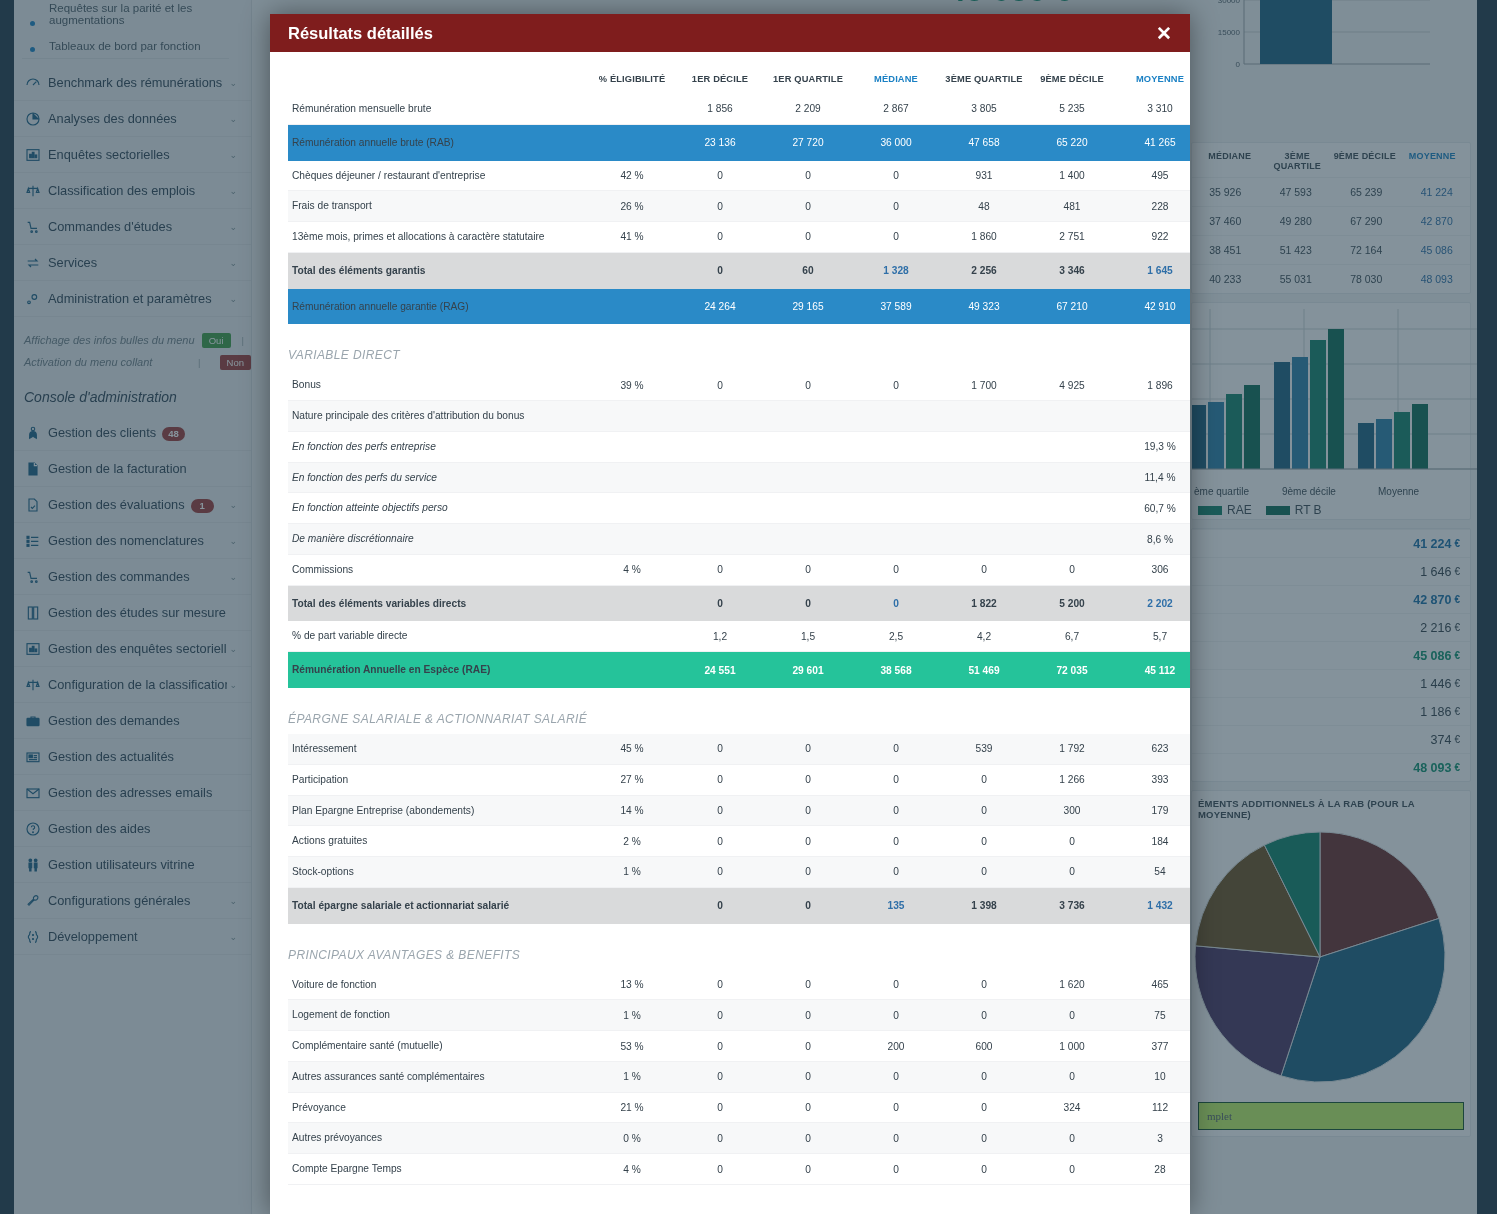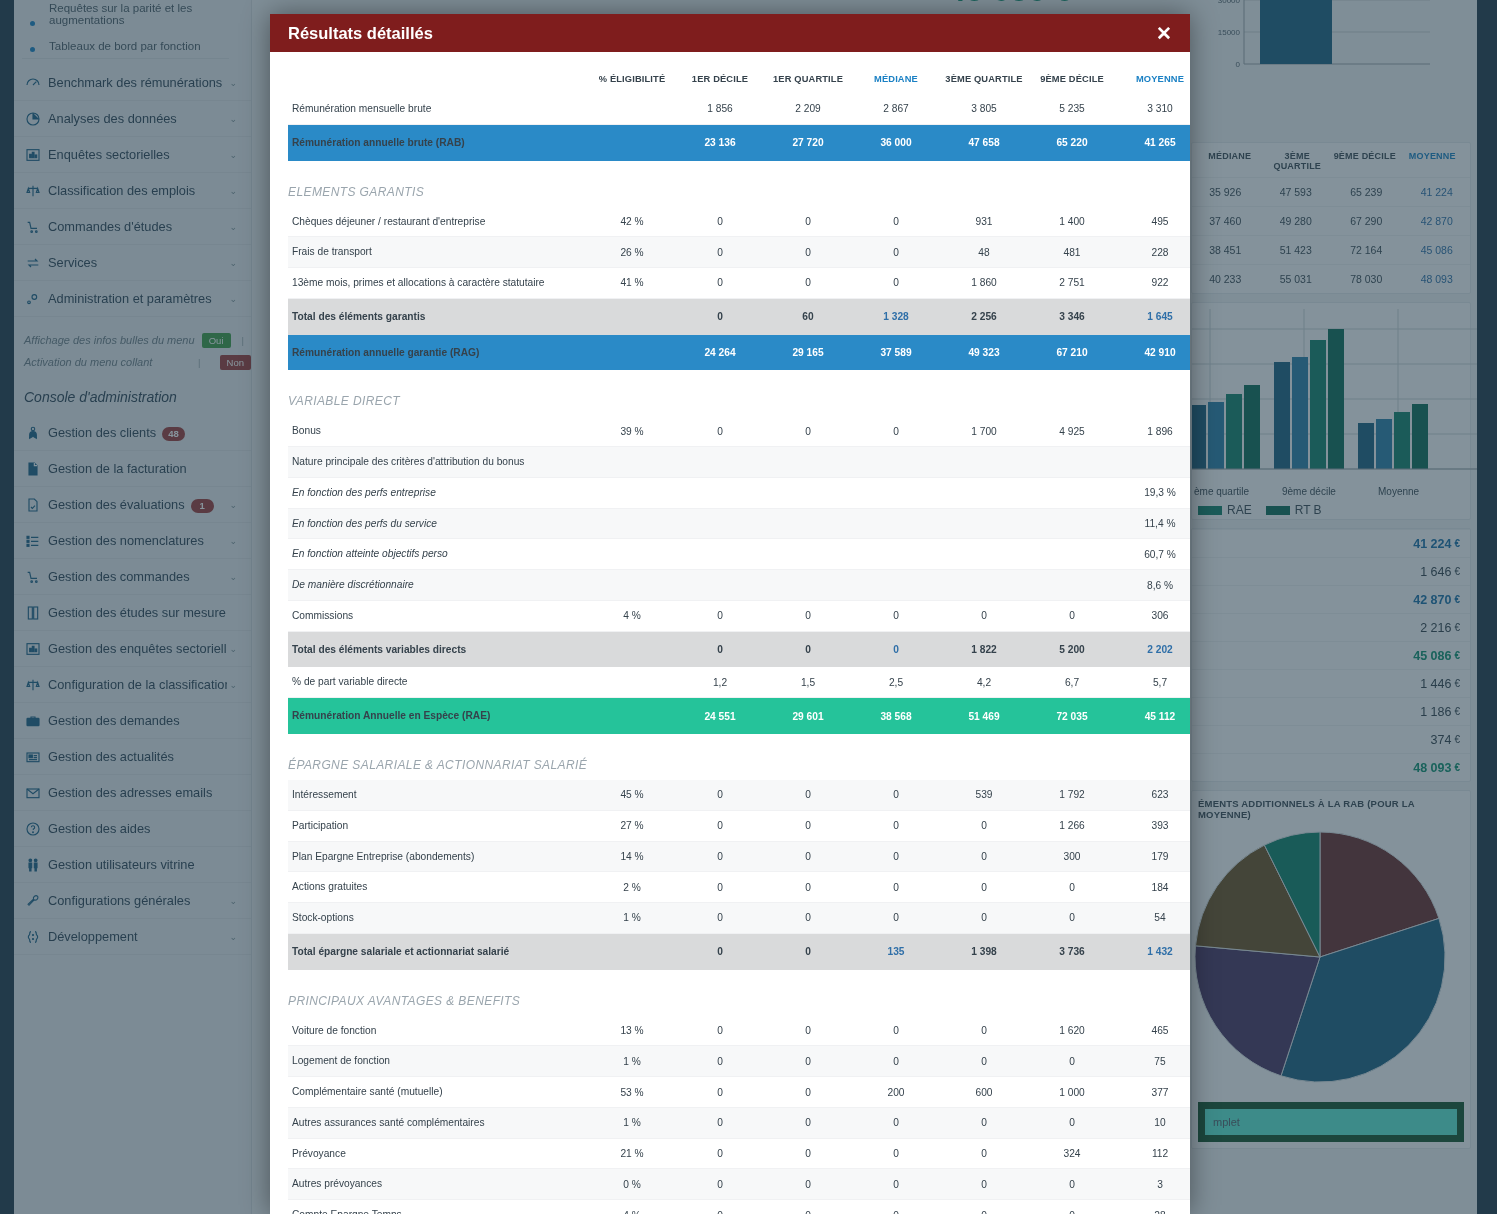--- a/index.html
+++ b/index.html
@@ -44,22 +44,22 @@
   .mini-th div.blue{color:#1a80c4;}
   .mini-tr{display:flex;padding:8px 4px;font-size:10.5px;color:#3c4a55;border-top:1px solid #edeff1;gap:12px;}
   .mini-tr div{flex:1;text-align:center;}
   .mini-tr div.blue{color:#2f6fa8;}
   .kv{display:flex;justify-content:flex-end;align-items:center;height:27px;
       border-top:1px solid #edeff1;font-size:12.5px;color:#33414c;padding-right:10px;}
   .kv.b{color:#1a6fa8;font-weight:bold;}
   .kv.g{color:#0f9070;font-weight:bold;}
   .kv .eu{font-size:10px;margin-left:3px;}
   .pietitle{font-size:9.5px;font-weight:bold;color:#3c4a55;padding:7px 6px 2px 6px;letter-spacing:.2px;}
-  .selectbox{border:7px solid #14532d;height:26px;display:flex;align-items:center;
-             padding-left:8px;font-size:11px;color:#55636d;margin:6px;background:#5eead4;}
+  .selectbox{border:1px solid #14532d;height:26px;display:flex;align-items:center;
+             padding-left:8px;font-size:11px;color:#55636d;margin:6px;background:#bef264;font-family:Liberation Serif, serif;}
   .chartbox{height:210px;position:relative;padding:6px 0 0 0;}
   .xlab{position:absolute;bottom:22px;font-size:10px;color:#3c4a55;}
   .legend{position:absolute;bottom:2px;left:6px;display:flex;align-items:center;font-size:12px;color:#3c4a55;}
   .legend i{display:inline-block;width:24px;height:9px;margin-right:5px;}
 
   
   #topbig{position:absolute;left:840px;top:-28px;width:340px;height:60px;
           text-align:center;font-size:32px;font-weight:bold;color:#0f9070;}
   #topchart{position:absolute;left:1200px;top:-40px;width:230px;height:120px;}
 
@@ -76,21 +76,21 @@
   table.rt col.cx{width:88px;}
   table.rt th{font-size:9.3px;font-weight:bold;color:#35424c;letter-spacing:.15px;
               padding:22px 0 10px 0;text-align:center;white-space:nowrap;}
   table.rt th.blue{color:#1a80c4;}
   table.rt th.lbl{text-align:left;}
   table.rt td{font-size:10.2px;color:#35424c;padding:8px 0;text-align:center;
               border-bottom:1px solid #f0f1f3;}
   table.rt td.lbl{text-align:left;padding-left:4px;color:#35424c;line-height:1.35;}
   td.blue{color:#2f7fc0;}
   tr.alt td{background:#f7f8f9;}
-  tr.blueRow td{background:#2a8ac7;color:#fff;font-weight:bold;border-bottom:none;padding:11px 16px;}
+  tr.blueRow td{background:#2a8ac7;color:#fff;font-weight:normal;border-bottom:none;padding:11px 16px;}
   tr.blueRow td.blue{color:#fff;}
   tr.greenRow td{background:#25c39a;color:#fff;font-weight:bold;border-bottom:none;padding:11px 0;}
   tr.greenRow td.blue{color:#fff;}
   tr.totalRow td{background:#d9dadb;font-weight:bold;padding:11px 0;border-bottom:none;}
   tr.totalRow td.blue{color:#2f6fa8;}
   tr.sect td{padding:24px 0 8px 0;border-bottom:none;font-size:12px;font-style:italic;
              color:#9aa5ad;letter-spacing:.4px;text-align:left;}
   td.indent{text-align:right;padding-right:300px;font-style:italic;font-size:10px;}
   td.subhead{text-align:left;font-size:10px;}
 </style>
@@ -552,23 +552,20 @@
           <tr class="blueRow">
             <td class="lbl">Rémunération annuelle brute (RAB)</td>
             <td></td>
             <td>23 136</td>
             <td>27 720</td>
             <td class="blue">36 000</td>
             <td>47 658</td>
             <td>65 220</td>
             <td class="blue">41 265</td>
           </tr>
-          <tr class="sect">
-            <td colspan="8">ELEMENTS GARANTIS</td>
-          </tr>
           <tr class="">
             <td class="lbl">Chèques déjeuner / restaurant d'entreprise</td>
             <td>42 %</td>
             <td>0</td>
             <td>0</td>
             <td class="blue">0</td>
             <td>931</td>
             <td>1 400</td>
             <td class="blue">495</td>
           </tr>

